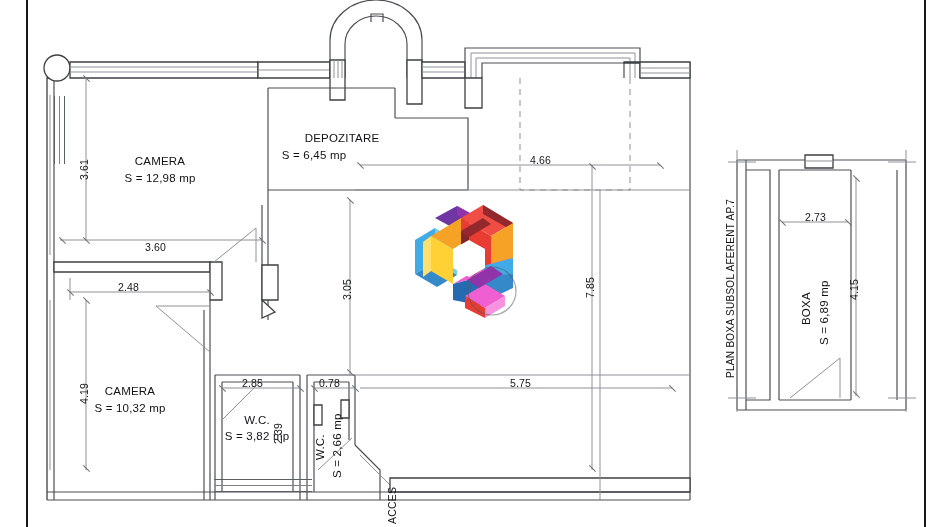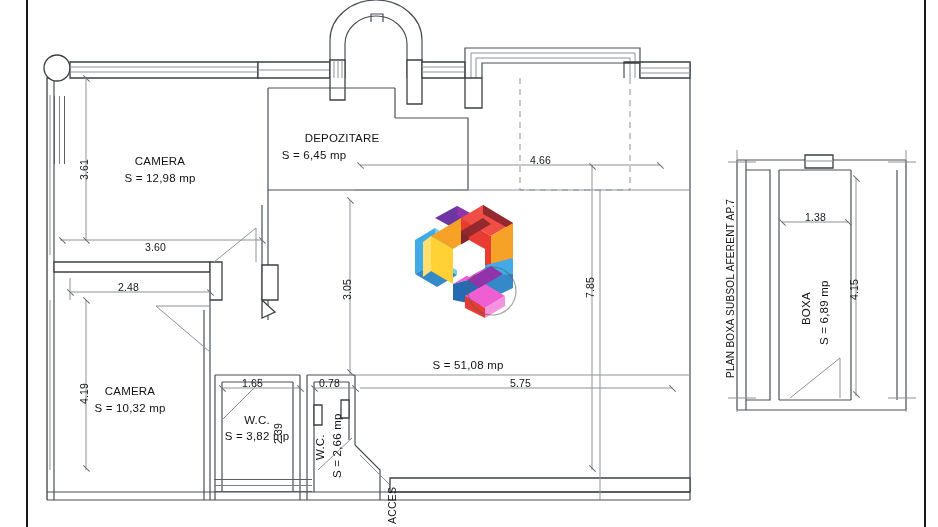--- a/index.html
+++ b/index.html
@@ -192,36 +192,35 @@
   <div class="hatch-h" style="left:214px;top:479px;width:62px;height:13px"></div>
   <div class="hatch-h" style="left:262px;top:479px;width:50px;height:13px"></div>
   <div class="hatch-v" style="left:54px;top:96px;width:11px;height:68px"></div>
 
   <div class="lbl room" style="left:95px;top:155px;width:130px">CAMERA</div>
   <div class="lbl area" style="left:95px;top:172px;width:130px">S = 12,98 mp</div>
 
   <div class="lbl room" style="left:277px;top:132px;width:130px">DEPOZITARE</div>
   <div class="lbl area" style="left:249px;top:149px;width:130px">S = 6,45 mp</div>
 
-  <div class="lbl area" style="left:378px;top:359px;width:180px">S = 51,08 mp</div>
 
   <div class="lbl room" style="left:65px;top:385px;width:130px">CAMERA</div>
   <div class="lbl area" style="left:65px;top:402px;width:130px">S = 10,32 mp</div>
 
   <div class="lbl room" style="left:207px;top:414px;width:100px">W.C.</div>
   <div class="lbl area" style="left:207px;top:430px;width:100px">S = 3,82 mp</div>
 
   <div class="lbl room rot90" style="left:314px;top:460px;width:80px;text-align:left">W.C.</div>
   <div class="lbl area rot90" style="left:331px;top:478px;width:100px;text-align:left">S = 2,66 mp</div>
 
   <div class="dim rot90" style="left:78px;top:180px">3.61</div>
   <div class="dim" style="left:145px;top:241px">3.60</div>
   <div class="dim" style="left:118px;top:281px">2.48</div>
   <div class="dim rot90" style="left:78px;top:404px">4.19</div>
-  <div class="dim" style="left:242px;top:377px">1.65</div>
+  <div class="dim" style="left:242px;top:377px">2.85</div>
   <div class="dim rot90" style="left:272px;top:444px">2.39</div>
   <div class="dim" style="left:319px;top:377px">0.78</div>
   <div class="dim rot90" style="left:341px;top:300px">3.05</div>
   <div class="dim" style="left:530px;top:154px">4.66</div>
   <div class="dim rot90" style="left:584px;top:298px">7.85</div>
   <div class="dim" style="left:510px;top:377px">5.75</div>
 
   <div class="lbl rot90" style="left:386px;top:524px;font-size:10.5px;width:70px;text-align:left">ACCES</div>
 
   <svg class="cad" viewBox="0 0 938 527">
@@ -263,21 +262,21 @@
   <div class="tick" style="left:778px;top:222px"></div>
   <div class="tick" style="left:844px;top:222px"></div>
   <div class="tick" style="left:852px;top:178px"></div>
   <div class="tick" style="left:852px;top:394px"></div>
 
   <div class="lbl rot90" style="left:724px;top:378px;font-size:10px;width:240px;text-align:left;letter-spacing:.3px">PLAN BOXA SUBSOL AFERENT AP.7</div>
 
   <div class="lbl room rot90" style="left:800px;top:325px;width:120px;text-align:left">BOXA</div>
   <div class="lbl area rot90" style="left:818px;top:345px;width:120px;text-align:left">S = 6,89 mp</div>
 
-  <div class="dim" style="left:805px;top:211px">1.38</div>
+  <div class="dim" style="left:805px;top:211px">2.73</div>
   <div class="dim rot90" style="left:848px;top:300px">4.15</div>
 
   <svg id="logo" viewBox="0 0 128 126">
 
     <polygon points="10,44 30,32 30,66 10,78" fill="#3aa9e6"></polygon>
     <polygon points="30,32 52,45 52,79 30,66" fill="#6fcdf5"></polygon>
     <polygon points="10,78 30,66 52,79 32,91" fill="#2f86c8"></polygon>
 
     <polygon points="30,22 52,10 74,22 52,34" fill="#6b2fa0"></polygon>
     <polygon points="52,10 74,22 74,30 52,19" fill="#8e2ea8"></polygon>

